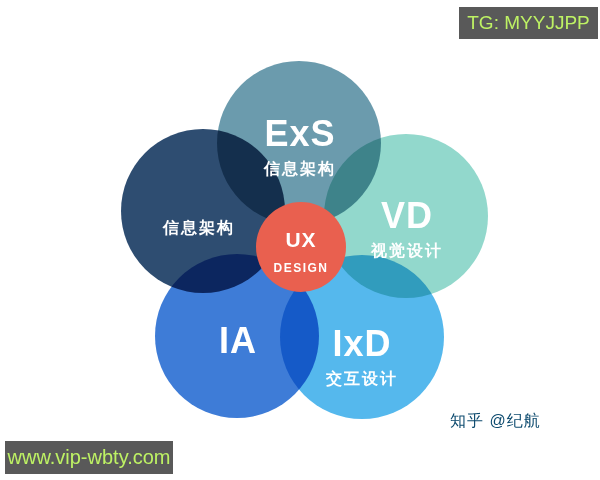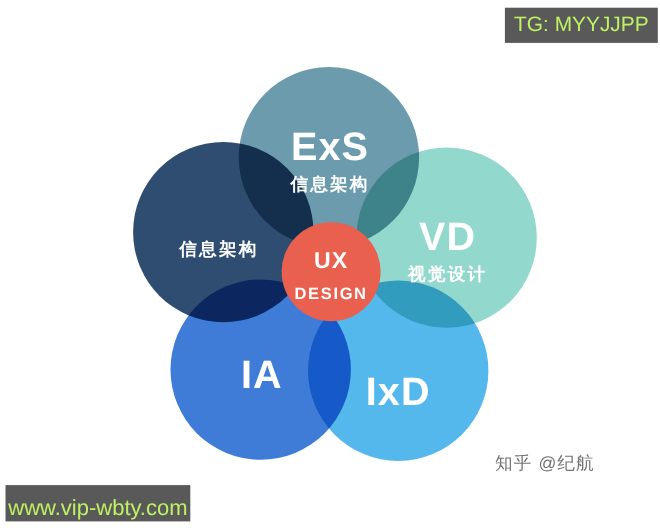--- a/index.html
+++ b/index.html
@@ -57,31 +57,31 @@
     letter-spacing:2px;
     line-height:1;
   }
   .label-exs{left:300px;top:146px;}
   .label-ur {left:199px;top:223px;}
   .label-vd {left:407px;top:228px;}
   .label-ia {left:238px;top:341px;}
   .label-ixd{left:362px;top:356px;}
   .label-hub{left:301px;top:251px;}
   .label-hub .acronym{font-size:21px;font-weight:600;letter-spacing:1px;}
-  .label-hub .sub{margin-top:12px;font-size:15px;font-weight:700;letter-spacing:1.5px;}
+  .label-hub .sub{margin-top:12px;font-size:12px;font-weight:700;letter-spacing:1.5px;}
   
   .wm-box{
     position:absolute;
     display:flex;align-items:center;justify-content:center;
     color:#bef264;
     font-size:19px;
     z-index:10;
   }
   .wm-top-right{right:2px;top:7px;width:139px;height:32px;}
-  .wm-bottom-left{left:5px;top:441px;width:168px;height:33px;font-size:20px;align-items:flex-end;}
+  .wm-bottom-left{left:5px;top:441px;width:168px;height:33px;font-size:20px;}
   .attribution{
     position:absolute;
     left:450px;top:411px;
     font-size:16px;
     letter-spacing:1px;
     z-index:10;
   }
 </style>
 </head>
 <body>
@@ -107,31 +107,32 @@
     </div>
     <div class="label label-vd">
       <div class="acronym">VD</div>
       <div class="sub">视觉设计</div>
     </div>
     <div class="label label-ia">
       <div class="acronym">IA</div>
     </div>
     <div class="label label-ixd">
       <div class="acronym">IxD</div>
+      <div class="sub">交互设计</div>
     </div>
     <div class="label label-hub">
       <div class="acronym">UX</div>
       <div class="sub">DESIGN</div>
     </div>
 
   </div>
 
   <div class="wm-box wm-top-right" style="background: rgb(89, 89, 89);">
     <span>TG: MYYJJPP</span>
   </div>
 
   <div class="wm-box wm-bottom-left" style="background: rgb(89, 89, 89);">
     <span>www.vip-wbty.com</span>
   </div>
 
-  <div class="attribution" style="color: #737373;">知乎 @纪航</div>
+  <div class="attribution" style="color: #0c4a6e;">知乎 @纪航</div>
 
 </div>
 
 </body></html>

